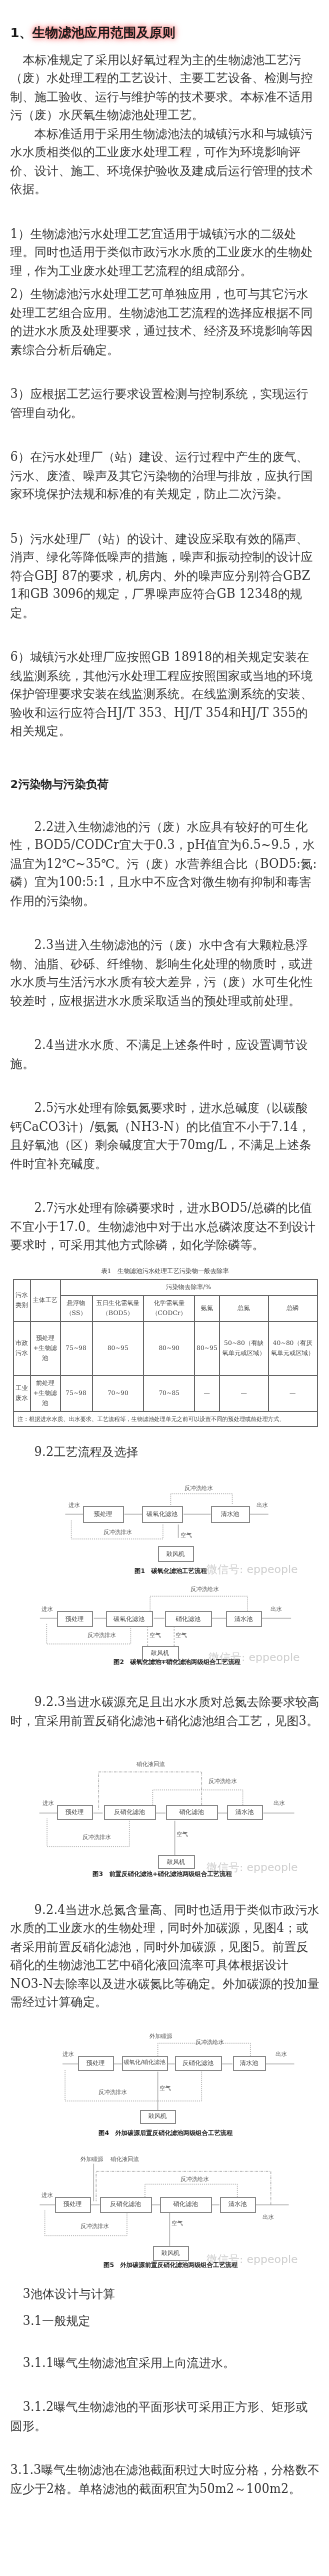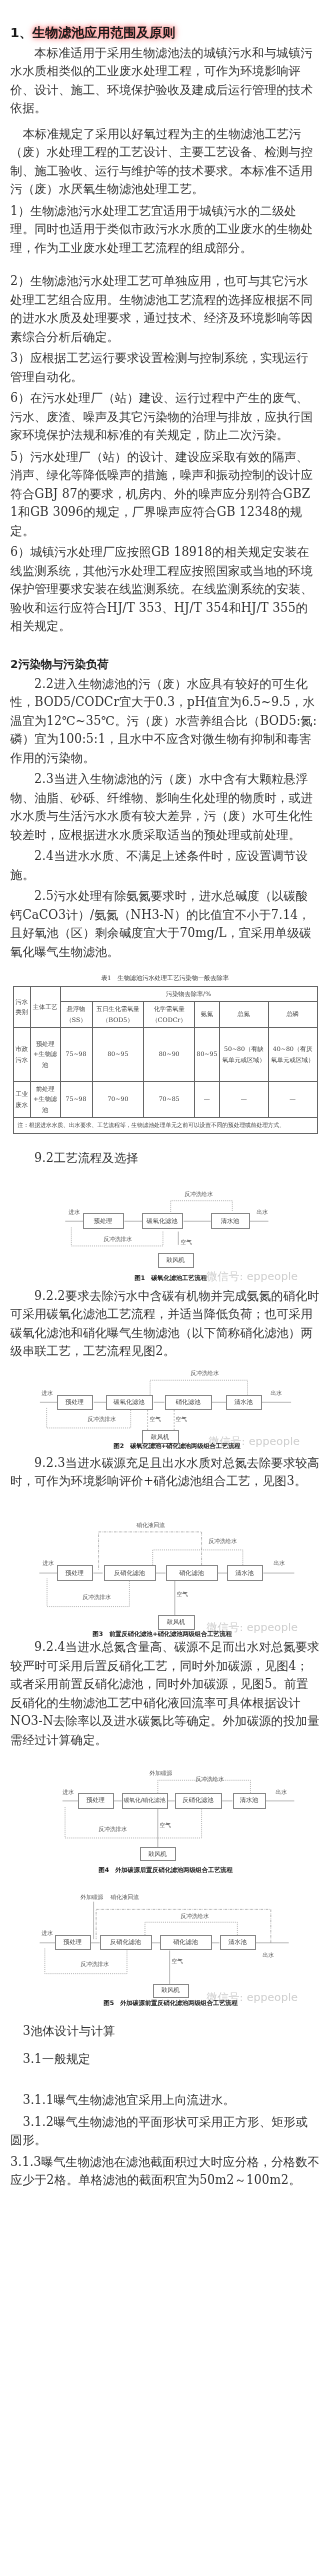--- a/index.html
+++ b/index.html
@@ -1,57 +1,58 @@
 <!DOCTYPE html>
 <html style="font-size:8.2px"><head>
 <meta charset="utf-8">
 <style>
   * { box-sizing: border-box; margin: 0; padding: 0; }
   body { width: 330px; background: #fff; font-family: "DejaVu Serif", "Liberation Serif", serif; color: #333; }
   .page { width: 330px; padding: 0 10.3px; }
   .h1 { font-family: "DejaVu Sans", "Liberation Sans", sans-serif; font-weight: bold; font-size: 13px; color: #1a1a1a; margin-top: 23px; height: 20.6px; line-height: 20.6px; }
   .h1 .hl { text-shadow: 0 0 4.1px #ff6b6b, 0 0 7.2px #ff9a9a; }
-  .p { font-size: 12px; line-height: 18.5px; margin-top: 15px; letter-spacing: 0.1px; }
+  .p { font-size: 12px; line-height: 18.5px; margin-top: 5px; letter-spacing: 0.1px; }
   .indent { text-indent: 24px; }
   .indent-s { text-indent: 12.4px; }
-  .h2 { font-family: "DejaVu Sans", "Liberation Sans", sans-serif; font-weight: bold; font-size: 11.3px; color: #222; margin-top: 21px; }
-  .gap { margin-top: 3px; }
+  .h2 { font-family: "DejaVu Sans", "Liberation Sans", sans-serif; font-weight: bold; font-size: 11.3px; color: #222; margin-top: 36px; }
+  .gap { margin-top: 26px; }
   .cap { text-align: center; font-size: 6.2px; color: #333; margin-top: 9.3px; }
   .tbl { width: 305px; margin: 3.1px auto 0; border-collapse: collapse; font-size: 6.2px; color: #444; }
   .tbl td, .tbl th { border: 0.5px solid #666; text-align: center; padding: 2.1px 1.5px; font-weight: normal; line-height: 10.3px; }
   .tbl .note { text-align: left; font-size: 5.7px; padding: 2.1px 4.1px; }
   .fig { position: relative; margin: 8.2px auto 0; }
   .box { position: absolute; border: 0.5px solid #888; font-size: 6.2px; color: #444; display: flex; align-items: center; justify-content: center; background:#fff; }
   .lbl { position: absolute; font-size: 5.7px; color: #555; white-space: nowrap; }
   .figcap { position: absolute; font-family: "DejaVu Sans", "Liberation Sans", sans-serif; font-weight: bold; font-size: 6.2px; color: #222; white-space: nowrap; }
   .wm { position: absolute; font-family: "DejaVu Sans", sans-serif; color: #cfcfcf; font-size: 11px; white-space: nowrap; }
   svg { position: absolute; left: 0; top: 0; }
 </style>
 </head>
 <body>
 
 <div class="page">
 
   <div class="h1">
     <span>1、</span><span class="hl">生物滤池应用范围及原则</span>
   </div>
+  <p class="p indent-s" style="margin-top:7.2px">本标准规定了采用以好氧过程为主的生物滤池工艺污（废）水处理工程的工艺设计、主要工艺设备、检测与控制、施工验收、运行与维护等的技术要求。本标准不适用污（废）水厌氧生物滤池处理工艺。</p>
   <p class="p indent" style="margin-top:0">本标准适用于采用生物滤池法的城镇污水和与城镇污水水质相类似的工业废水处理工程，可作为环境影响评价、设计、施工、环境保护验收及建成后运行管理的技术依据。</p>
-  <p class="p indent-s" style="margin-top:7.2px">本标准规定了采用以好氧过程为主的生物滤池工艺污（废）水处理工程的工艺设计、主要工艺设备、检测与控制、施工验收、运行与维护等的技术要求。本标准不适用污（废）水厌氧生物滤池处理工艺。</p>
   <p class="p gap">1）生物滤池污水处理工艺宜适用于城镇污水的二级处理。同时也适用于类似市政污水水质的工业废水的生物处理，作为工业废水处理工艺流程的组成部分。</p>
   <p class="p">2）生物滤池污水处理工艺可单独应用，也可与其它污水处理工艺组合应用。生物滤池工艺流程的选择应根据不同的进水水质及处理要求，通过技术、经济及环境影响等因素综合分析后确定。</p>
   <p class="p gap">3）应根据工艺运行要求设置检测与控制系统，实现运行管理自动化。</p>
   <p class="p gap">6）在污水处理厂（站）建设、运行过程中产生的废气、污水、废渣、噪声及其它污染物的治理与排放，应执行国家环境保护法规和标准的有关规定，防止二次污染。</p>
   <p class="p gap">5）污水处理厂（站）的设计、建设应采取有效的隔声、消声、绿化等降低噪声的措施，噪声和振动控制的设计应符合GBJ 87的要求，机房内、外的噪声应分别符合GBZ 1和GB 3096的规定，厂界噪声应符合GB 12348的规定。</p>
   <p class="p gap">6）城镇污水处理厂应按照GB 18918的相关规定安装在线监测系统，其他污水处理工程应按照国家或当地的环境保护管理要求安装在线监测系统。在线监测系统的安装、验收和运行应符合HJ/T 353、HJ/T 354和HJ/T 355的相关规定。</p>
 
   <div class="h2">2污染物与污染负荷</div>
   <p class="p indent gap">2.2进入生物滤池的污（废）水应具有较好的可生化性，BOD5/CODCr宜大于0.3，pH值宜为6.5~9.5，水温宜为12℃~35℃。污（废）水营养组合比（BOD5:氮:磷）宜为100:5:1，且水中不应含对微生物有抑制和毒害作用的污染物。</p>
   <p class="p indent gap">2.3当进入生物滤池的污（废）水中含有大颗粒悬浮物、油脂、砂砾、纤维物、影响生化处理的物质时，或进水水质与生活污水水质有较大差异，污（废）水可生化性较差时，应根据进水水质采取适当的预处理或前处理。</p>
   <p class="p indent gap">2.4当进水水质、不满足上述条件时，应设置调节设施。</p>
-  <p class="p indent gap">2.5污水处理有除氨氮要求时，进水总碱度（以碳酸钙CaCO3计）/氨氮（NH3-N）的比值宜不小于7.14，且好氧池（区）剩余碱度宜大于70mg/L，宜采用单级碳氧化曝气生物滤池。</p>
+  <p class="p indent gap">2.5污水处理有除氨氮要求时，进水总碱度（以碳酸钙CaCO3计）/氨氮（NH3-N）的比值宜不小于7.14，且好氧池（区）剩余碱度宜大于70mg/L，不满足上述条件时宜补充碱度。</p>
+  <p class="p indent gap">2.7污水处理有除磷要求时，进水BOD5/总磷的比值不宜小于17.0。生物滤池中对于出水总磷浓度达不到设计要求时，可采用其他方式除磷，如化学除磷等。</p>
 
   <div class="cap" style="margin-top:12.4px">表1　生物滤池污水处理工艺污染物一般去除率</div>
   <table class="tbl">
     <tbody>
         <tr>
       <th rowspan="2">污水类别</th>
       <th rowspan="2">主体工艺</th>
       <th colspan="6">污染物去除率/%</th>
     </tr>
     <tr>
@@ -108,21 +109,20 @@
     <div class="box" style="left:200px;top:37px;width:39px;height:16.5px">清水池</div>
     <span class="lbl" style="left:246px;top:33px">出水</span>
     <span class="lbl" style="left:174px;top:15.5px">反冲洗给水</span>
     <span class="lbl" style="left:93px;top:60px">反冲洗排水</span>
     <span class="lbl" style="left:170px;top:63px">空气</span>
     <div class="box" style="left:147px;top:77px;width:36px;height:15.5px">鼓风机</div>
     <span class="wm" style="left:196px;top:93px">微信号: eppeople</span>
     <span class="figcap" style="left:124px;top:98px">图1　碳氧化滤池工艺流程</span>
   </div>
 
-  <p class="p indent gap">9.2.2要求去除污水中含碳有机物并完成氨氮的硝化时可采用碳氧化滤池工艺流程，并适当降低负荷；也可采用碳氧化滤池和硝化曝气生物滤池（以下简称硝化滤池）两级串联工艺，工艺流程见图2。</p>
 
   <div class="fig" style="width:309px;height:82px">
     <svg width="309" height="82" viewBox="0 0 600 160">
       <g stroke="#777" fill="none">
         <line x1="55" y1="65" x2="90" y2="65"></line>
           <line x1="160" y1="65" x2="185" y2="65"></line>
         <line x1="277" y1="65" x2="298" y2="65"></line>
           <line x1="390" y1="65" x2="418" y2="65"></line>
           <line x1="488" y1="65" x2="545" y2="65"></line>
         <path d="M265 80 V130 M317 80 V130" stroke-dasharray="3,3"></path>
@@ -138,21 +138,21 @@
     <span class="lbl" style="left:260px;top:20.6px">出水</span>
     <span class="lbl" style="left:180px;top:1px">反冲洗给水</span>
     <span class="lbl" style="left:77px;top:47px">反冲洗排水</span>
     <span class="lbl" style="left:139px;top:47px">空气</span>
     <span class="lbl" style="left:165px;top:47px">空气</span>
     <div class="box" style="left:131px;top:61px;width:37px;height:14.4px">鼓风机</div>
     <span class="wm" style="left:198px;top:65px">微信号: eppeople</span>
     <span class="figcap" style="left:103px;top:73px">图2　碳氧化滤池+硝化滤池两级组合工艺流程</span>
   </div>
 
-  <p class="p indent gap">9.2.3当进水碳源充足且出水水质对总氮去除要求较高时，可作为环境影响评价+硝化滤池组合工艺，见图3。</p>
+  <p class="p indent gap">9.2.3当进水碳源充足且出水水质对总氮去除要求较高时，宜采用前置反硝化滤池+硝化滤池组合工艺，见图3。</p>
 
   <div class="fig" style="width:309px;height:129px;margin-top:15.5px">
     <svg width="309" height="129" viewBox="0 0 600 250">
       <g stroke="#777" fill="none">
         <line x1="55" y1="130" x2="90" y2="130"></line>
           <line x1="160" y1="130" x2="178" y2="130"></line>
         <line x1="280" y1="130" x2="300" y2="130"></line>
           <line x1="400" y1="130" x2="420" y2="130"></line>
           <line x1="490" y1="130" x2="550" y2="130"></line>
         <path d="M370 115 V50 H170 V125" stroke-dasharray="5,2,1,2"></path>
@@ -169,21 +169,21 @@
     <div class="box" style="left:155px;top:59px;width:52px;height:15.5px">硝化滤池</div>
     <div class="box" style="left:216px;top:59px;width:36px;height:15.5px">清水池</div>
     <span class="lbl" style="left:263px;top:54px">出水</span>
     <span class="lbl" style="left:72px;top:88px">反冲洗排水</span>
     <span class="lbl" style="left:166px;top:85px">空气</span>
     <div class="box" style="left:147px;top:109px;width:37px;height:14.4px">鼓风机</div>
     <span class="wm" style="left:196px;top:114px">微信号: eppeople</span>
     <span class="figcap" style="left:82px;top:124px">图3　前置反硝化滤池+硝化滤池两级组合工艺流程</span>
   </div>
 
-  <p class="p indent gap">9.2.4当进水总氮含量高、碳源不足而出水对总氮要求较严时可采用后置反硝化工艺，同时外加碳源，见图4；或者采用前置反硝化滤池，同时外加碳源，见图5。前置反硝化的生物滤池工艺中硝化液回流率可具体根据设计NO3-N去除率以及进水碳氮比等确定。外加碳源的投加量需经过计算确定。</p>
+  <p class="p indent gap">9.2.4当进水总氮含量高、同时也适用于类似市政污水水质的工业废水的生物处理，同时外加碳源，见图4；或者采用前置反硝化滤池，同时外加碳源，见图5。前置反硝化的生物滤池工艺中硝化液回流率可具体根据设计NO3-N去除率以及进水碳氮比等确定。外加碳源的投加量需经过计算确定。</p>
 
   <div class="fig" style="width:309px;height:103px;margin-top:20.6px">
     <svg width="309" height="103" viewBox="0 0 600 200">
       <g stroke="#777" fill="none">
         <line x1="100" y1="60" x2="130" y2="60"></line>
           <line x1="200" y1="60" x2="215" y2="60"></line>
         <line x1="305" y1="60" x2="318" y2="60"></line>
           <line x1="410" y1="60" x2="430" y2="60"></line>
           <line x1="495" y1="60" x2="550" y2="60"></line>
         <path d="M285 45 V20 H465 V45" stroke-dasharray="2,2"></path>

